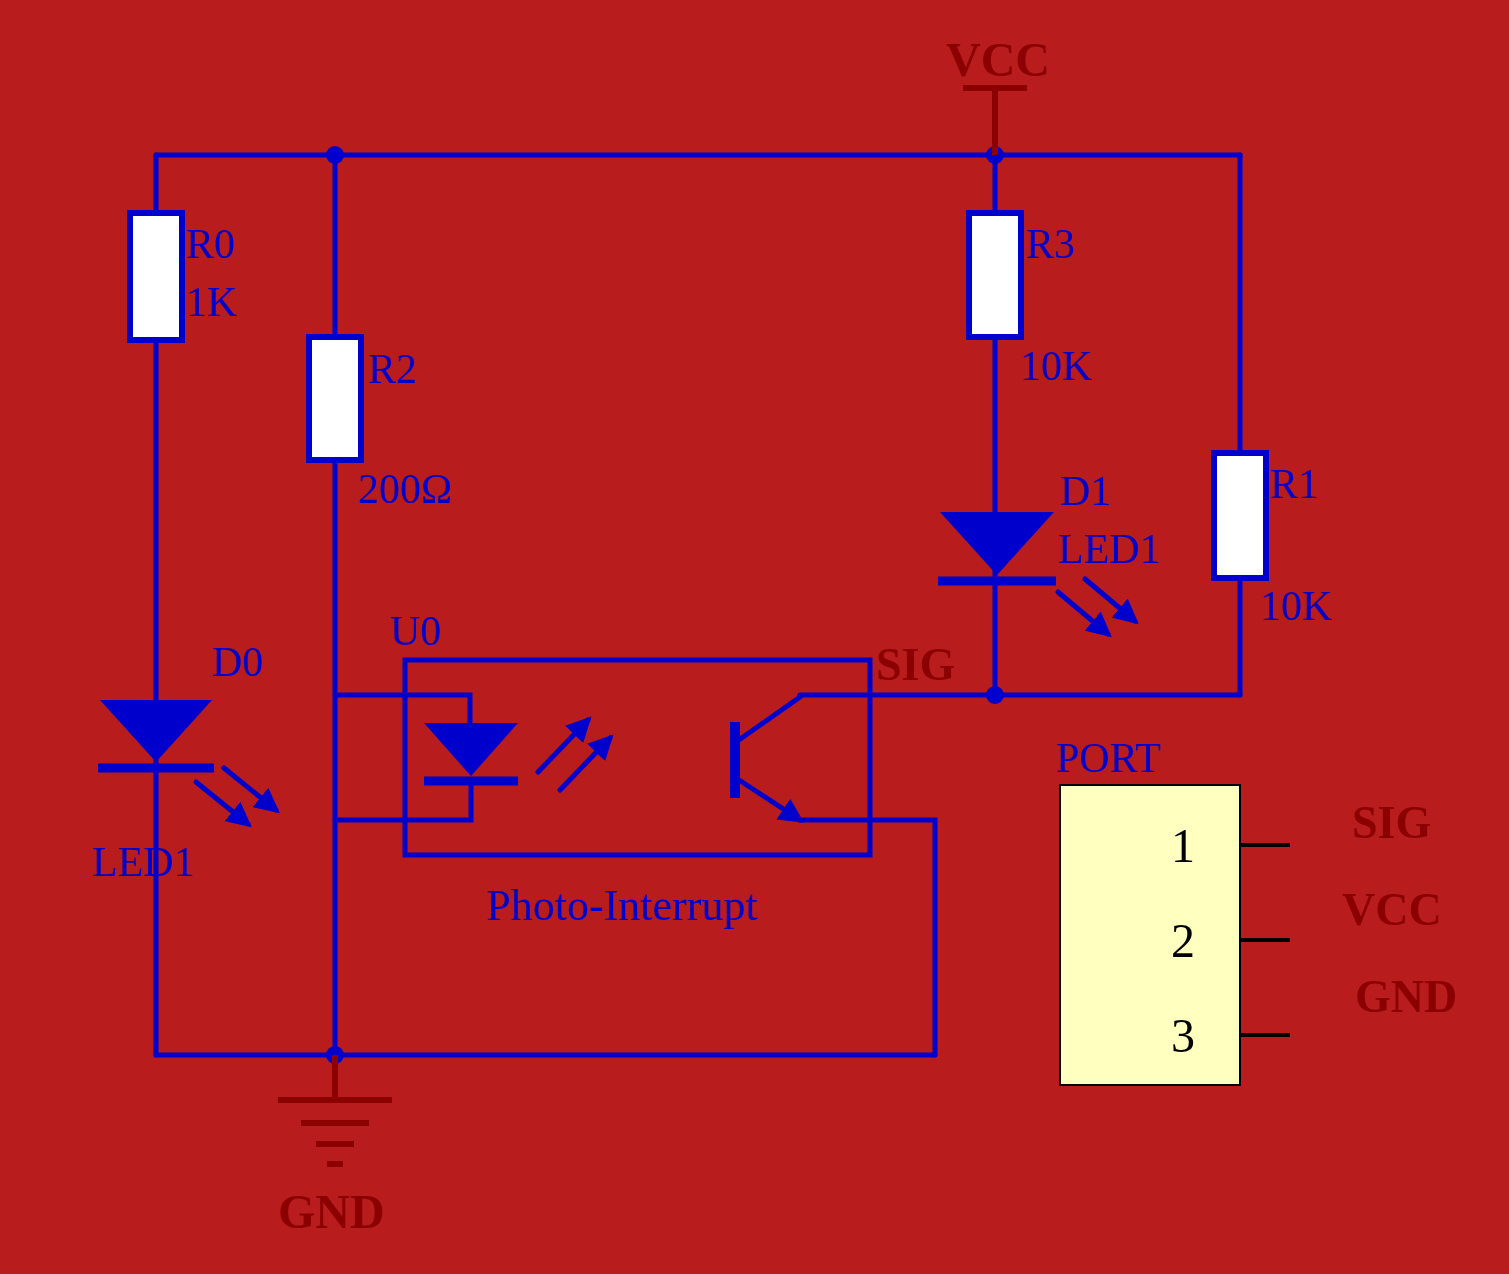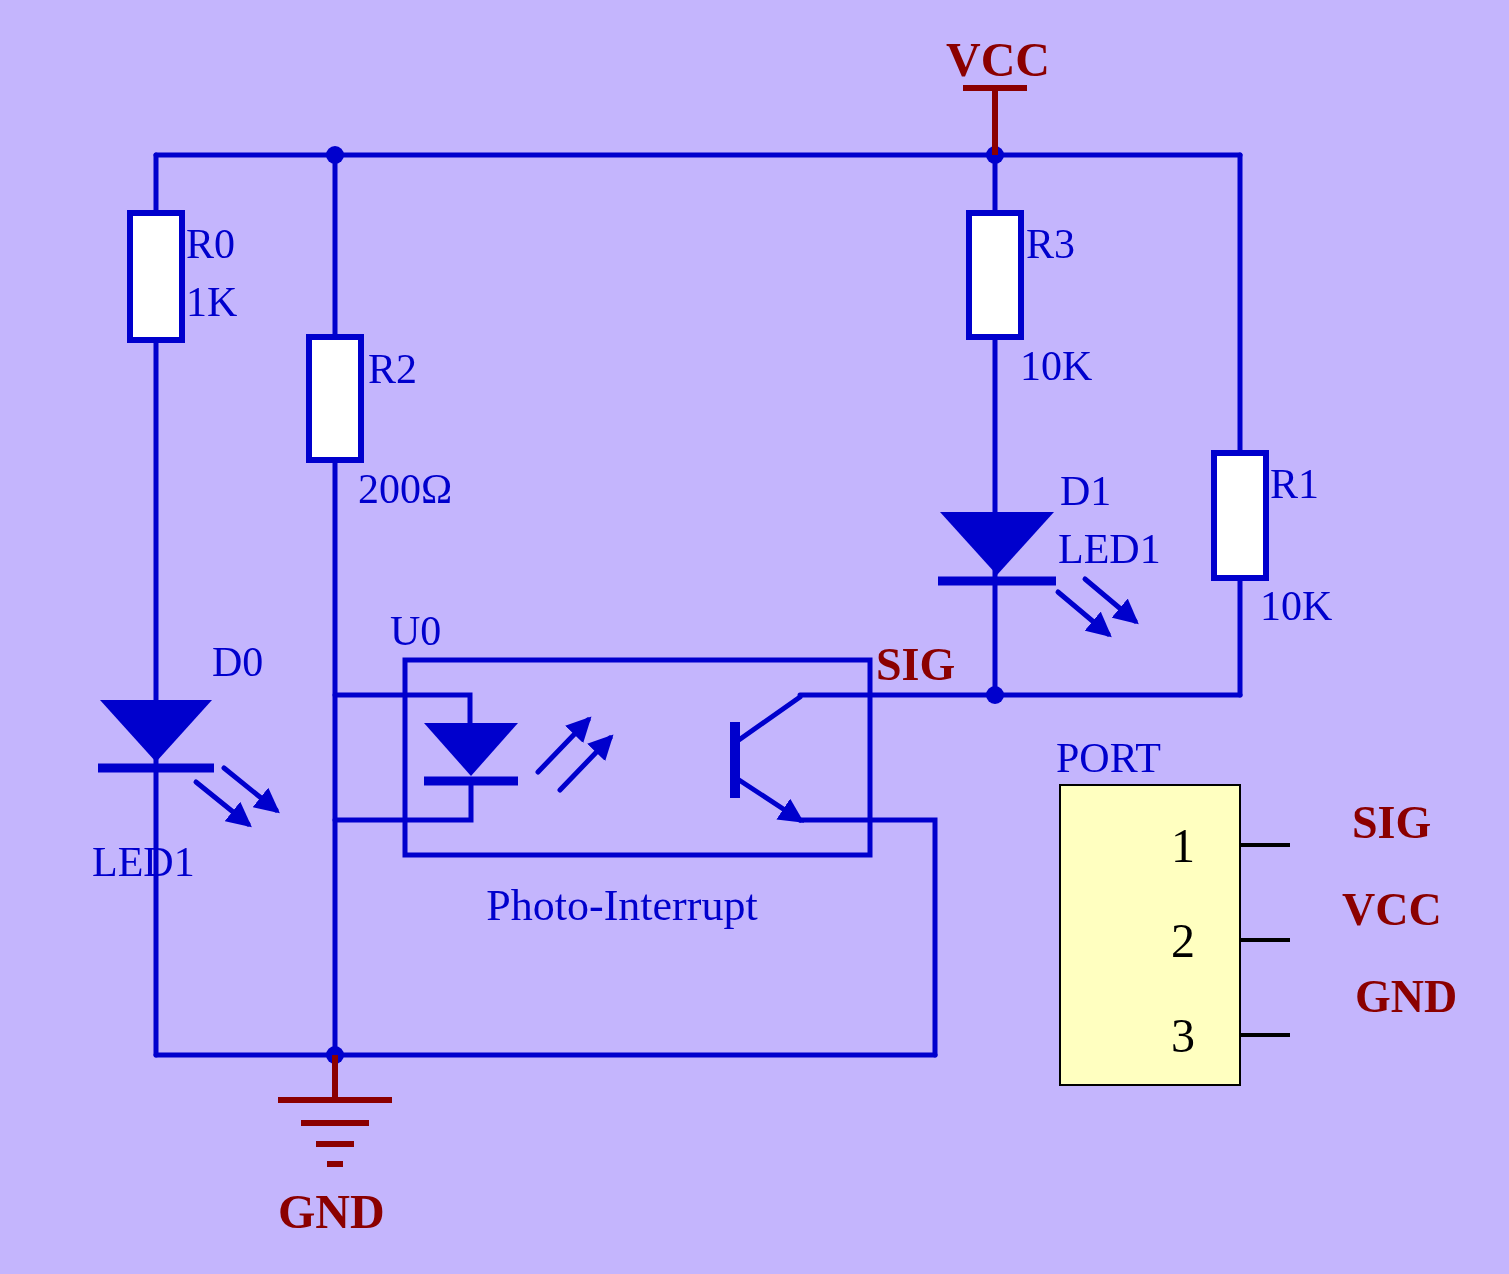--- a/index.html
+++ b/index.html
@@ -1,16 +1,16 @@
 <!DOCTYPE html>
 <html><head>
 <meta charset="utf-8">
 <style>
   html,body{margin:0;padding:0;background:#ffffff;}
-  .stage{width:1509px;height:1274px;position:relative;background:#c4b5fd;}
+  .stage{width:1509px;height:1274px;position:relative;background:#b91c1c;}
   svg{display:block;}
   text{font-family:"Liberation Serif",serif;}
   .t-blue{fill:#0000CD;font-size:42px;}
   .t-blue-big{fill:#0000CD;font-size:44px;}
   .t-red{fill:#8B0000;font-size:46px;font-weight:bold;}
   .t-red-big{fill:#8B0000;font-size:48px;font-weight:bold;}
   .t-black{fill:#000000;font-size:48px;}
   .w{stroke:#0000CD;stroke-width:5;fill:none;stroke-linecap:round;}
   .w-bar{stroke:#0000CD;stroke-width:9;fill:none;stroke-linecap:butt;}
   .w-base{stroke:#0000CD;stroke-width:10;fill:none;stroke-linecap:butt;}

